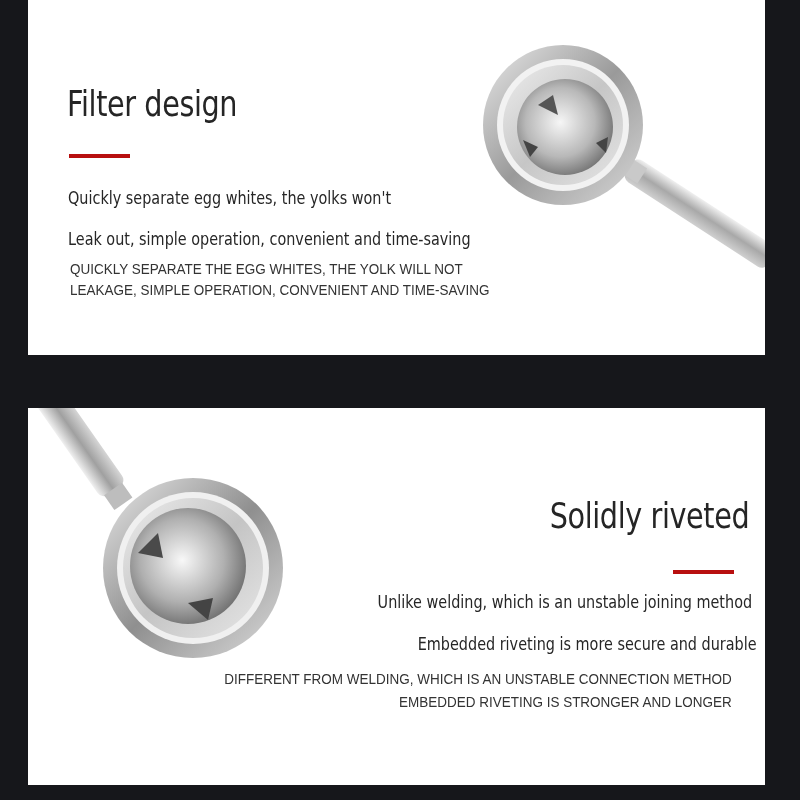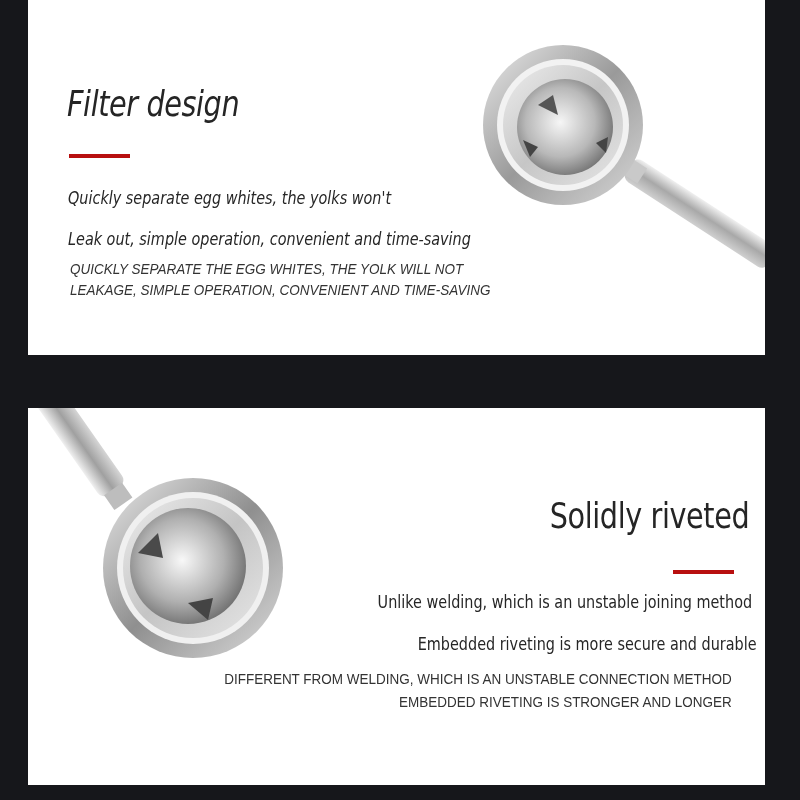--- a/index.html
+++ b/index.html
@@ -5,21 +5,21 @@
   html, body { margin:0; padding:0; }
   body {
     width:800px; height:800px; overflow:hidden; position:relative;
     background:#16171b;
     font-family:"Liberation Sans", sans-serif;
   }
   .panel {
     position:absolute; left:28px; width:737px; background:#ffffff;
     overflow:hidden;
   }
-  #panel-top { top:0; height:355px;font-style:italic; }
+  #panel-top { top:0; height:355px; }
   #panel-bottom { top:408px; height:377px; }
 
   .title {
     position:absolute; font-family:"DejaVu Sans", sans-serif;
     font-size:35px; color:#252525; letter-spacing:-0.5px;
     transform:scaleX(0.82); white-space:nowrap;
   }
   .accent {
     position:absolute; height:4px; background:#b80f0f;
   }

